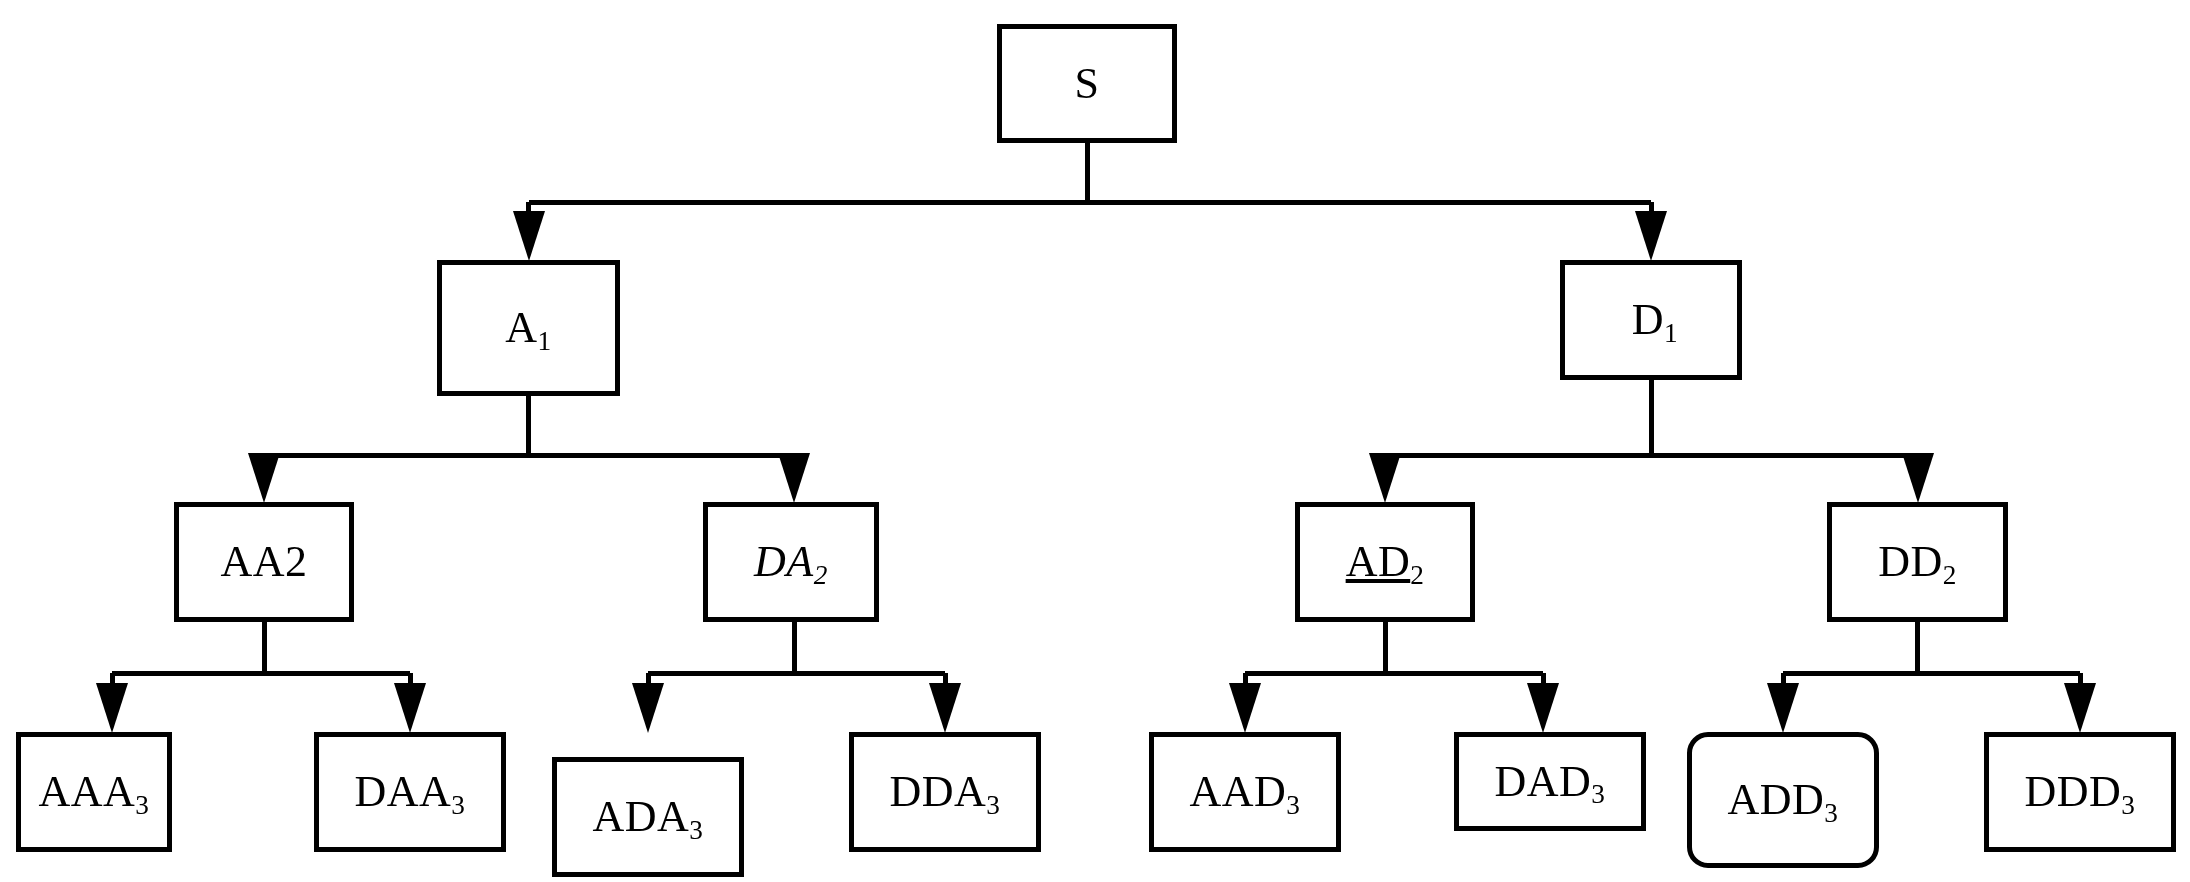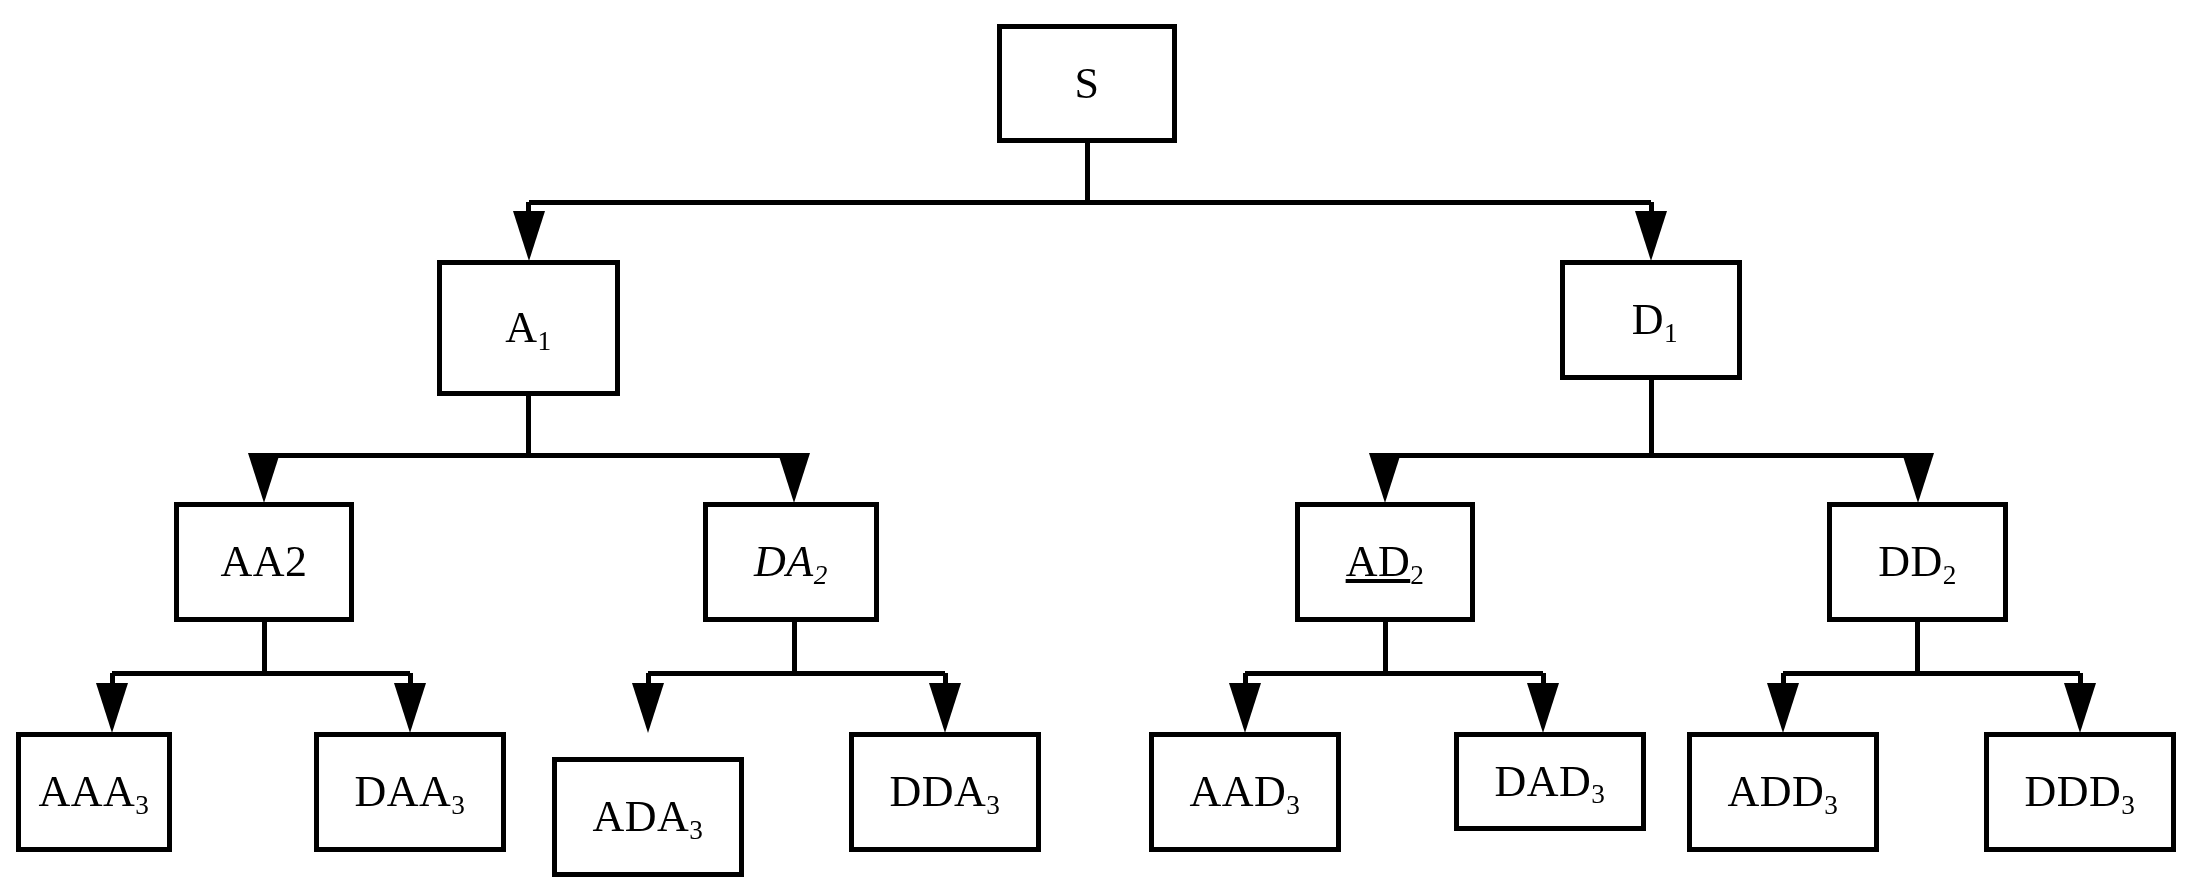--- a/index.html
+++ b/index.html
@@ -150,20 +150,20 @@
       </div>
       <div class="node" style="left: 849px; top: 732px; width: 192px; height: 120px;">
         <span class="node-label"><span>DDA</span><sub>3</sub></span>
       </div>
       <div class="node" style="left: 1149px; top: 732px; width: 192px; height: 120px;">
         <span class="node-label"><span>AAD</span><sub>3</sub></span>
       </div>
       <div class="node" style="left: 1447px; top: 732px; width: 192px; height: 99px; margin-left: 7px;">
         <span class="node-label"><span>DAD</span><sub>3</sub></span>
       </div>
-      <div class="node" style="left: 1687px; top: 732px; width: 192px; height: 120px;">
+      <div class="node" style="left: 1687px; top: 732px; width: 192px; height: 136px; border-radius: 21px;">
         <span class="node-label"><span>ADD</span><sub>3</sub></span>
       </div>
       <div class="node" style="left: 1984px; top: 732px; width: 192px; height: 120px;">
         <span class="node-label"><span>DDD</span><sub>3</sub></span>
       </div>
     </div>
 </div>
 
 </body></html>

